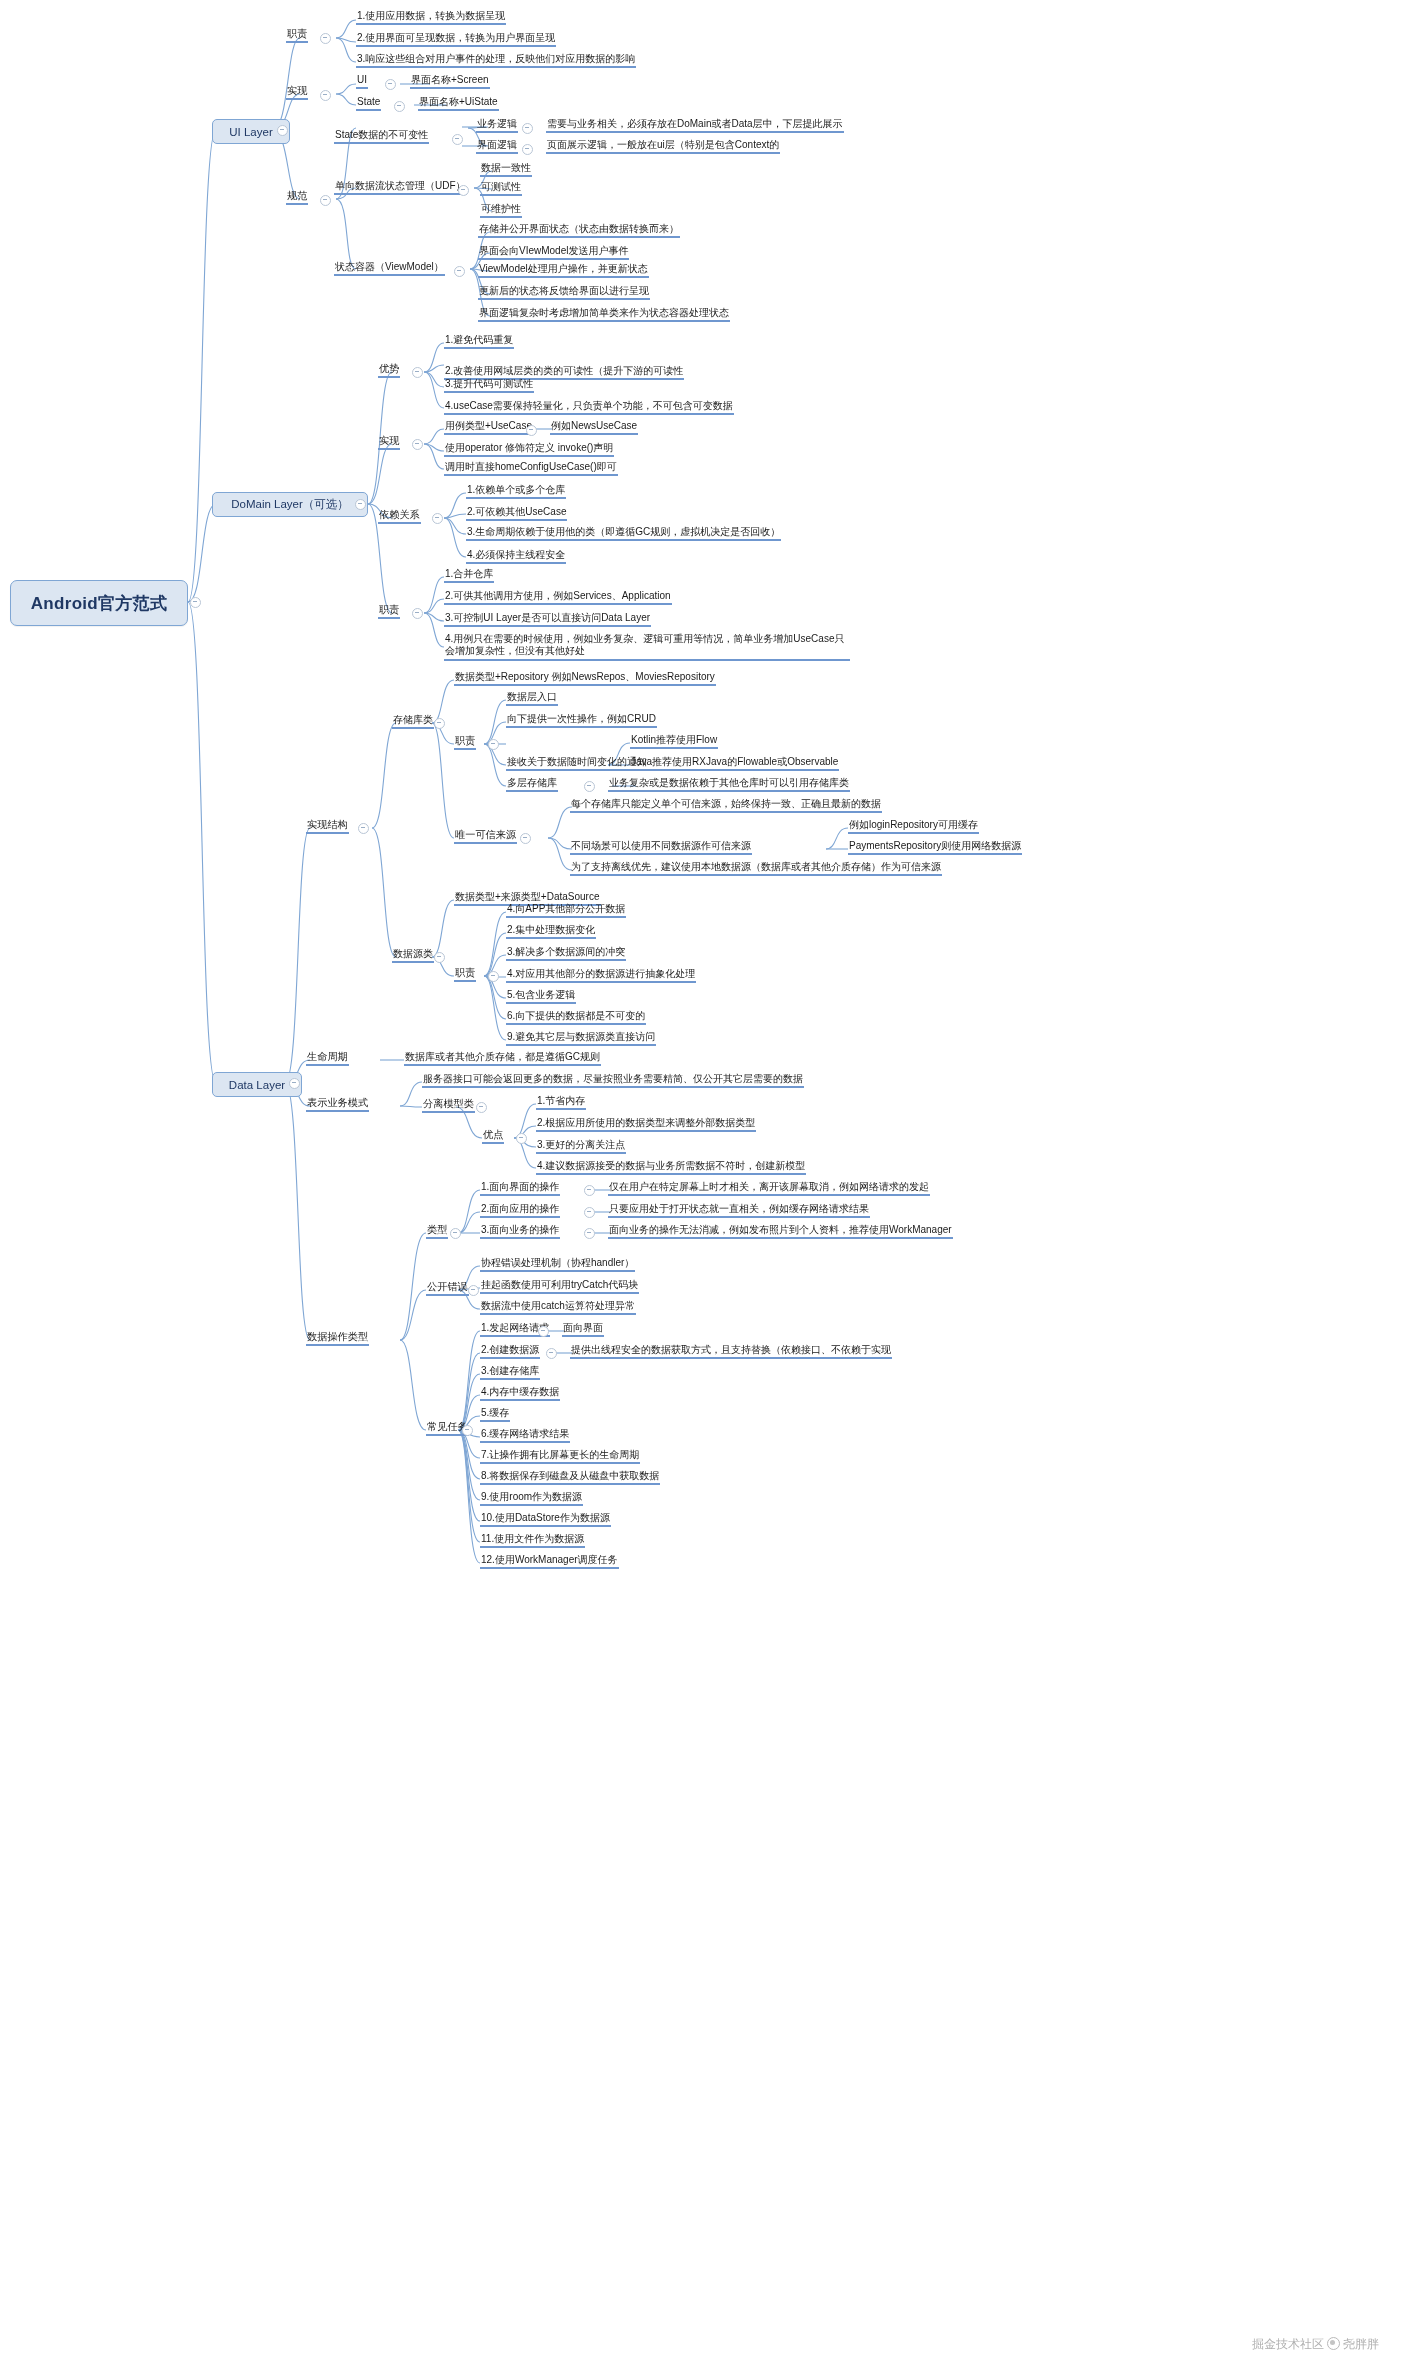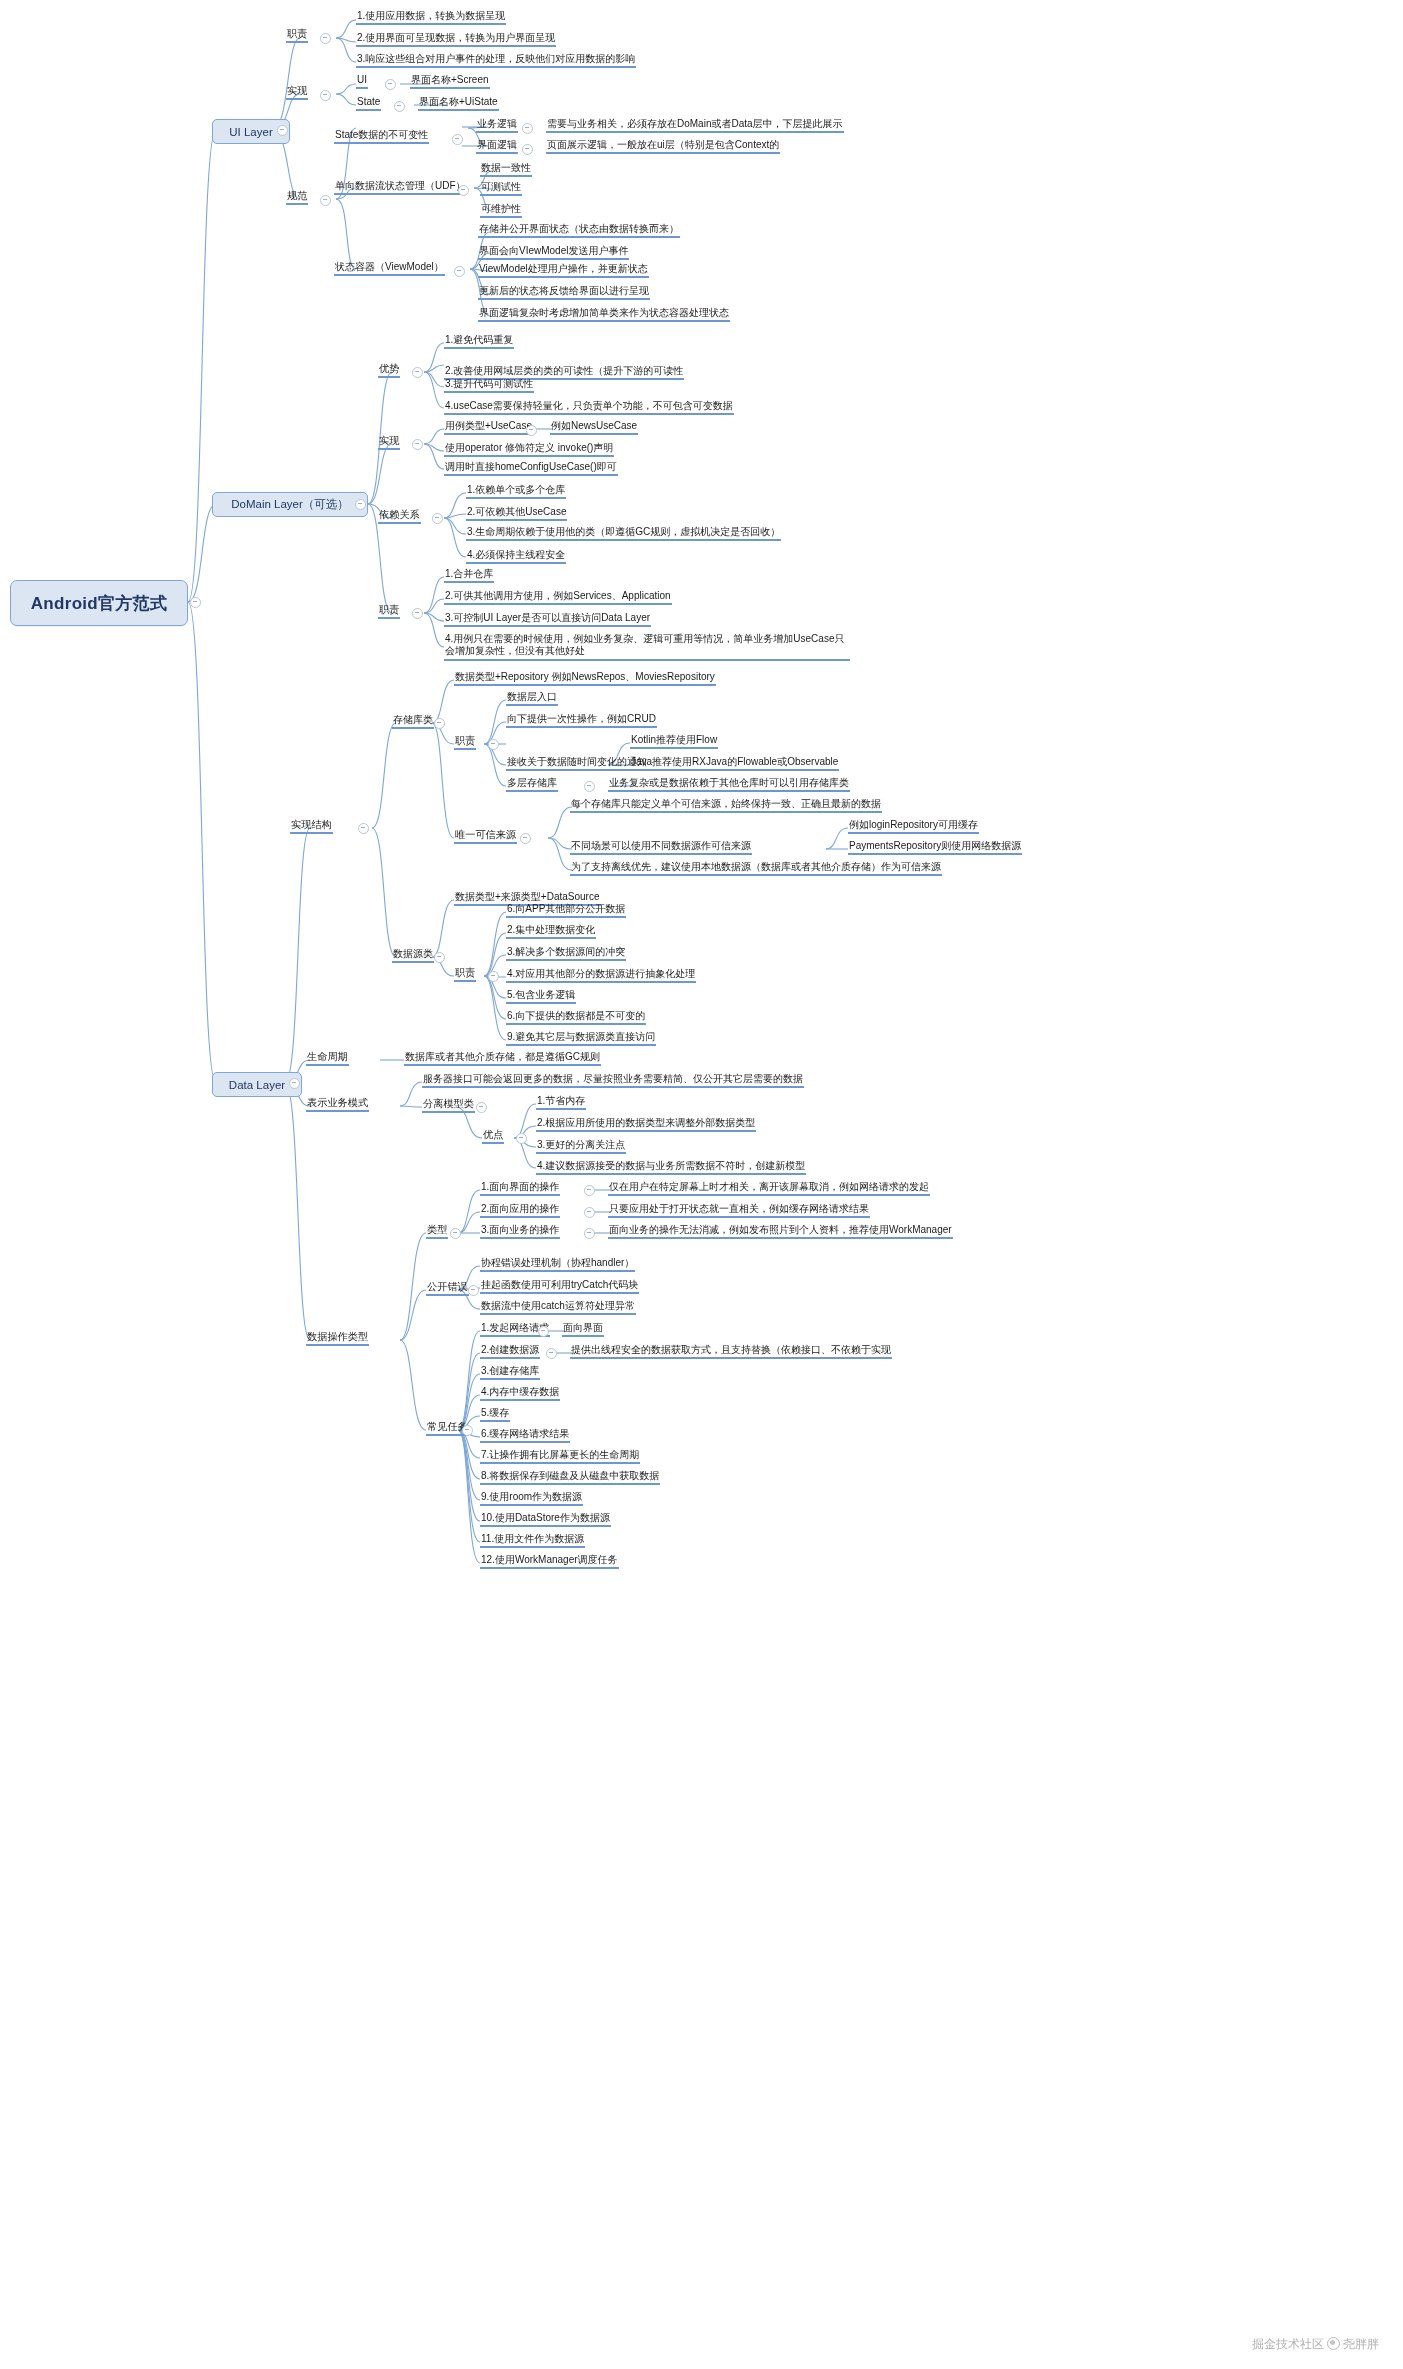--- a/index.html
+++ b/index.html
@@ -329,21 +329,21 @@
   <div class="topic" style="left:466px;top:549px;">4.必须保持主线程安全</div>
 
   <div class="topic" style="left:444px;top:568px;">1.合并仓库</div>
   <div class="topic" style="left:444px;top:590px;">2.可供其他调用方使用，例如Services、Application</div>
   <div class="topic" style="left:444px;top:612px;">3.可控制UI Layer是否可以直接访问Data Layer</div>
   <div class="topic wrap" style="left:444px;top:633px;width:404px;">4.用例只在需要的时候使用，例如业务复杂、逻辑可重用等情况，简单业务增加UseCase只会增加复杂性，但没有其他好处</div>
 
   <div class="layer-node" style="left:212px;top:1072px;width:72px;">Data Layer</div>
   <div class="toggle" style="left:289px;top:1078px"></div>
 
-  <div class="topic branch" style="left:290px;top:819px;">实现结构</div>
+  <div class="topic branch" style="left:306px;top:819px;">实现结构</div>
   <div class="toggle" style="left:358px;top:823px"></div>
   <div class="topic branch" style="left:306px;top:1051px;">生命周期</div>
   <div class="topic" style="left:404px;top:1051px;">数据库或者其他介质存储，都是遵循GC规则</div>
 
   <div class="topic branch" style="left:306px;top:1097px;">表示业务模式</div>
   <div class="topic branch" style="left:306px;top:1331px;">数据操作类型</div>
 
   <div class="topic" style="left:392px;top:714px;">存储库类</div>
   <div class="toggle" style="left:434px;top:718px"></div>
   <div class="topic" style="left:454px;top:671px;">数据类型+Repository 例如NewsRepos、MoviesRepository</div>
@@ -365,21 +365,21 @@
   <div class="topic" style="left:570px;top:840px;">不同场景可以使用不同数据源作可信来源</div>
   <div class="topic" style="left:848px;top:819px;">例如loginRepository可用缓存</div>
   <div class="topic" style="left:848px;top:840px;">PaymentsRepository则使用网络数据源</div>
   <div class="topic" style="left:570px;top:861px;">为了支持离线优先，建议使用本地数据源（数据库或者其他介质存储）作为可信来源</div>
 
   <div class="topic" style="left:392px;top:948px;">数据源类</div>
   <div class="toggle" style="left:434px;top:952px"></div>
   <div class="topic" style="left:454px;top:891px;">数据类型+来源类型+DataSource</div>
   <div class="topic branch" style="left:454px;top:967px;">职责</div>
   <div class="toggle" style="left:488px;top:971px"></div>
-  <div class="topic" style="left:506px;top:903px;">6.向APP其他部分公开数据</div>
+  <div class="topic" style="left:506px;top:903px;">4.向APP其他部分公开数据</div>
   <div class="topic" style="left:506px;top:924px;">2.集中处理数据变化</div>
   <div class="topic" style="left:506px;top:946px;">3.解决多个数据源间的冲突</div>
   <div class="topic" style="left:506px;top:968px;">4.对应用其他部分的数据源进行抽象化处理</div>
   <div class="topic" style="left:506px;top:989px;">5.包含业务逻辑</div>
   <div class="topic" style="left:506px;top:1010px;">6.向下提供的数据都是不可变的</div>
   <div class="topic" style="left:506px;top:1031px;">9.避免其它层与数据源类直接访问</div>
 
   <div class="topic" style="left:422px;top:1073px;">服务器接口可能会返回更多的数据，尽量按照业务需要精简、仅公开其它层需要的数据</div>
   <div class="topic branch" style="left:422px;top:1098px;">分离模型类</div>
   <div class="toggle" style="left:476px;top:1102px"></div>

